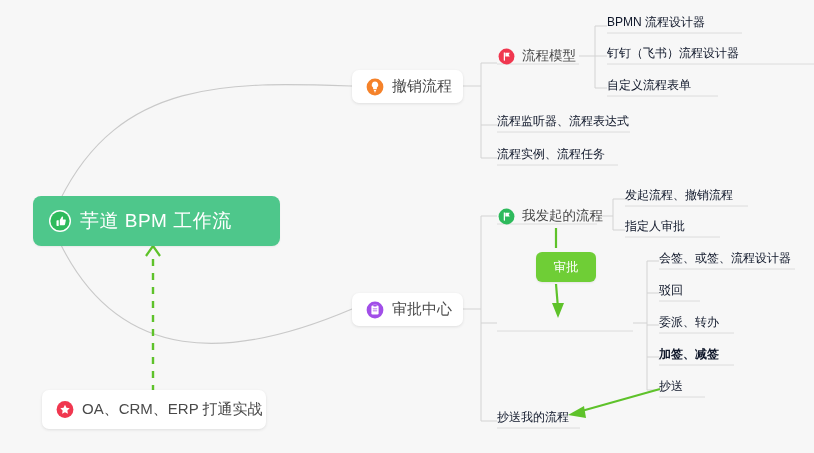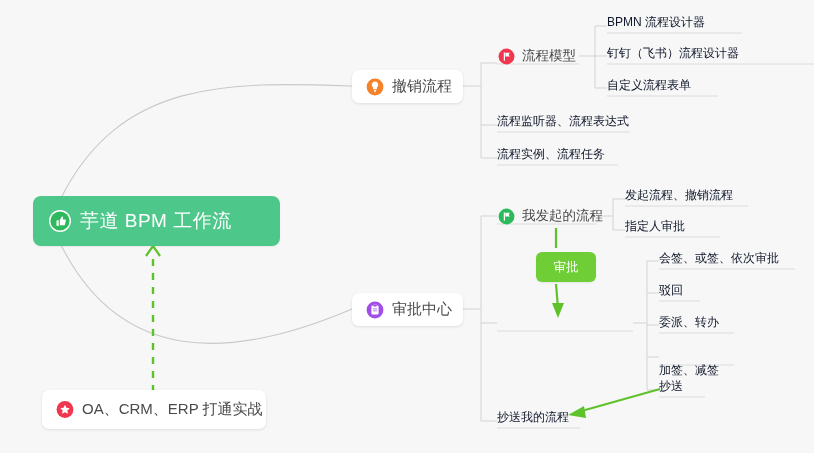--- a/index.html
+++ b/index.html
@@ -274,29 +274,29 @@
   </div>
   <div class="leaf" style="left:625px; top:187px;">
     <span class="txt">发起流程、撤销流程</span>
   </div>
   <div class="leaf" style="left:625px; top:218px;">
     <span class="txt">指定人审批</span>
   </div>
 
 
   <div class="leaf" style="left:659px; top:250px;">
-    <span class="txt">会签、或签、依次审批</span>
+    <span class="txt">会签、或签、流程设计器</span>
   </div>
   <div class="leaf" style="left:659px; top:282px;">
     <span class="txt">驳回</span>
   </div>
   <div class="leaf" style="left:659px; top:314px;">
     <span class="txt">委派、转办</span>
   </div>
-  <div class="leaf" style="left:659px; top:362px;">
+  <div class="leaf" style="left:659px; top:346px;font-weight:bold;">
     <span class="txt">加签、减签</span>
   </div>
   <div class="leaf" style="left:659px; top:378px;">
     <span class="txt">抄送</span>
   </div>
 
   <div class="leaf" style="left:497px; top:409px;">
     <span class="txt">抄送我的流程</span>
   </div>
 

